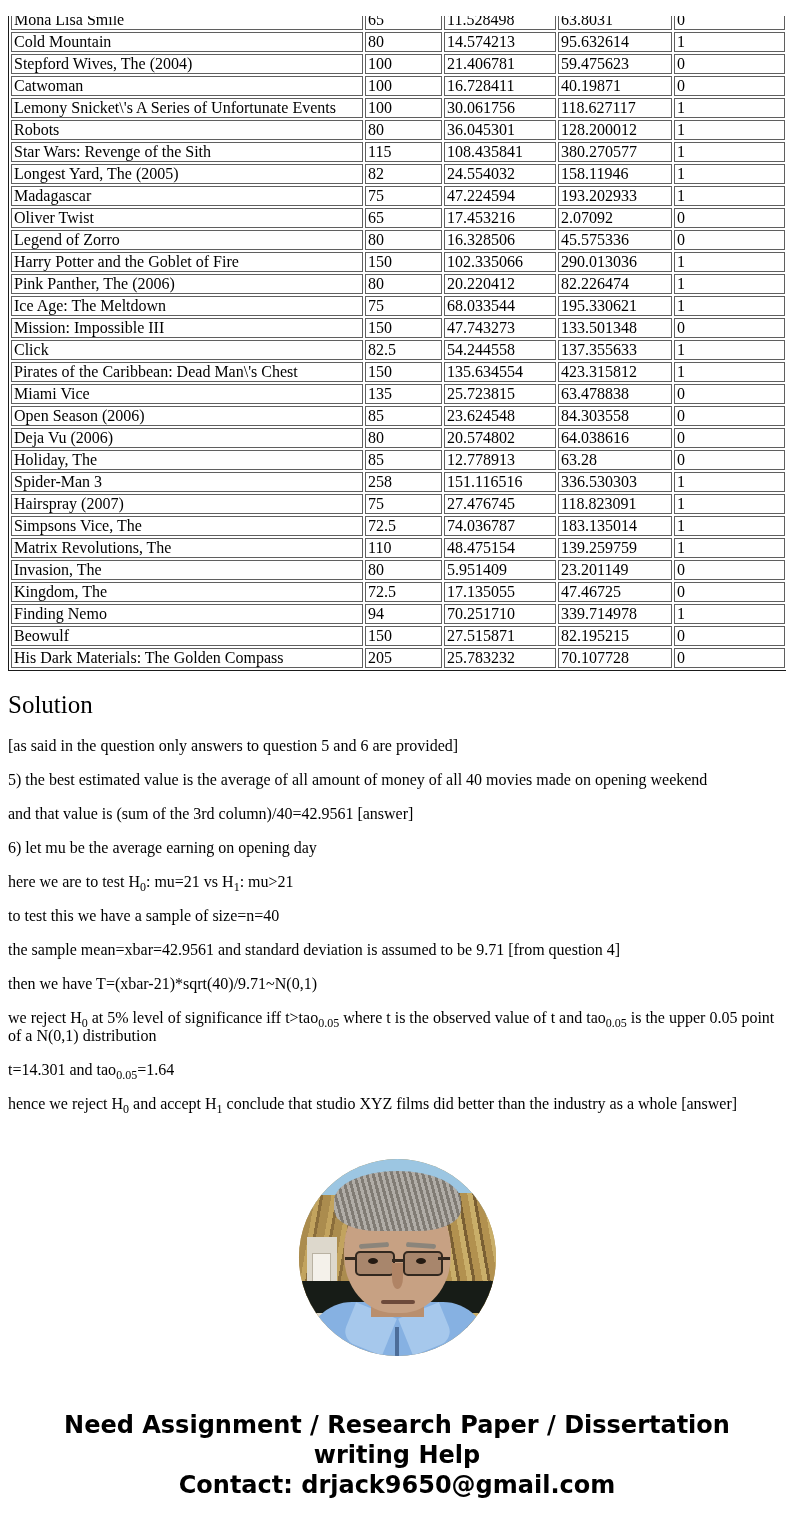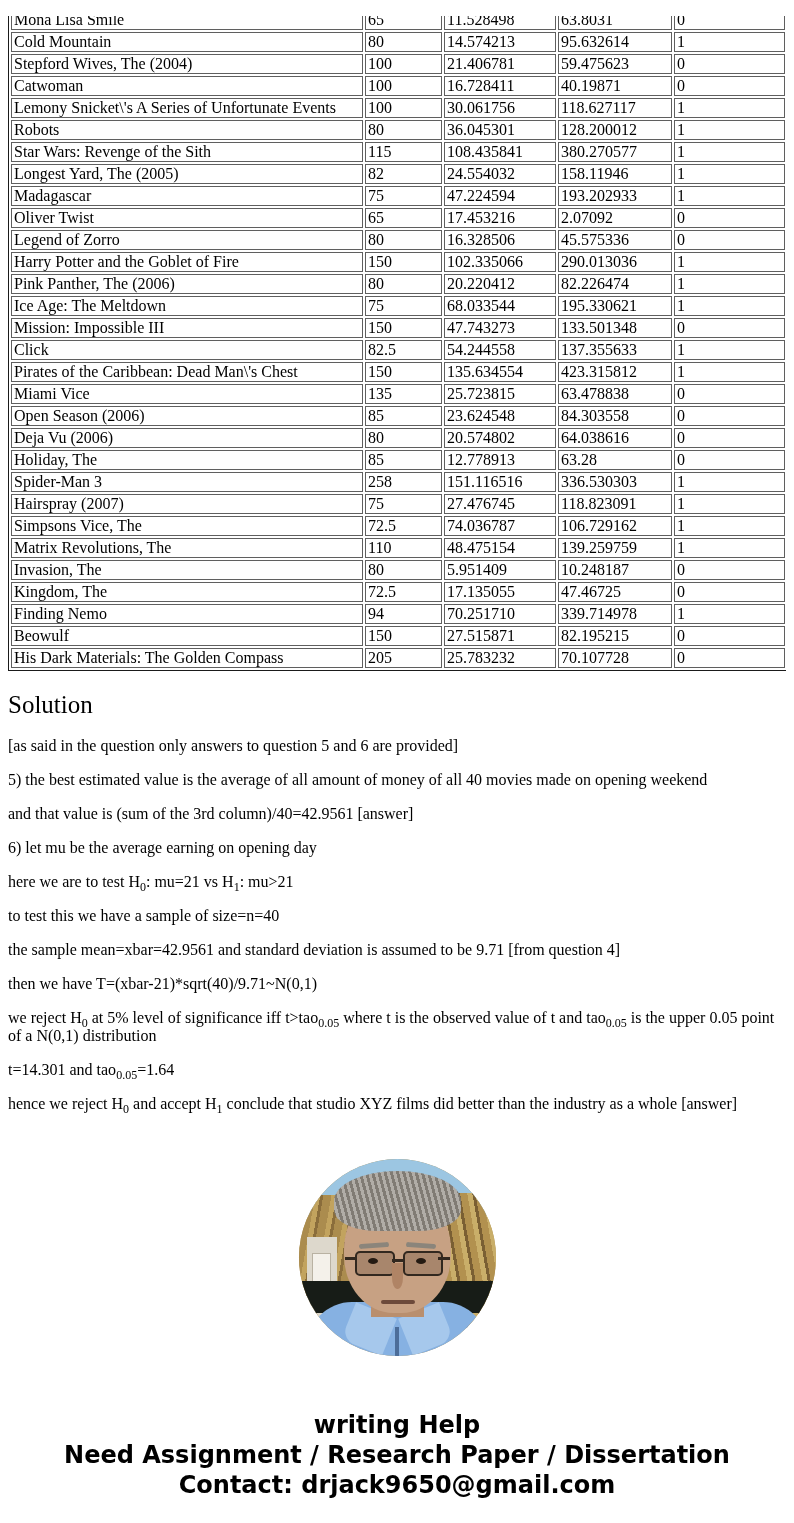--- a/index.html
+++ b/index.html
@@ -285,35 +285,35 @@
             <td>Hairspray (2007)</td>
             <td>75</td>
             <td>27.476745</td>
             <td>118.823091</td>
             <td>1</td>
           </tr>
           <tr>
             <td>Simpsons Vice, The</td>
             <td>72.5</td>
             <td>74.036787</td>
-            <td>106.729162</td>
+            <td>183.135014</td>
             <td>1</td>
           </tr>
           <tr>
             <td>Matrix Revolutions, The</td>
             <td>110</td>
             <td>48.475154</td>
             <td>139.259759</td>
             <td>1</td>
           </tr>
           <tr>
             <td>Invasion, The</td>
             <td>80</td>
             <td>5.951409</td>
-            <td>10.248187</td>
+            <td>23.201149</td>
             <td>0</td>
           </tr>
           <tr>
             <td>Kingdom, The</td>
             <td>72.5</td>
             <td>17.135055</td>
             <td>47.46725</td>
             <td>0</td>
           </tr>
           <tr>
@@ -380,18 +380,18 @@
       <div class="av-temple-l"></div>
       <div class="av-temple-r"></div>
       <div class="av-eye-l"></div>
       <div class="av-eye-r"></div>
       <div class="av-nose"></div>
       <div class="av-mouth"></div>
     </div>
   </div>
 
   <div class="footer">
+      <div>Need Assignment / Research Paper / Dissertation</div>
       <div>writing Help</div>
-      <div>Need Assignment / Research Paper / Dissertation</div>
       <div>Contact: drjack9650@gmail.com</div>
     </div>
 
 </div>
 
 </body></html>

